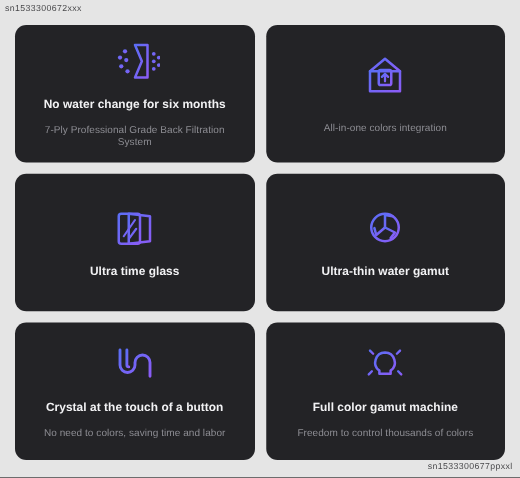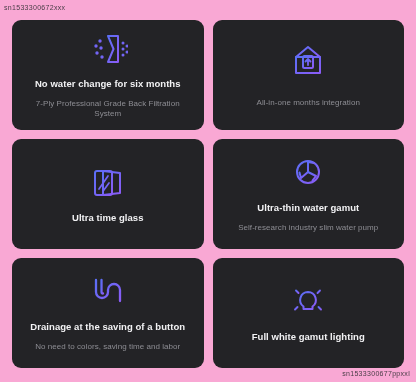--- a/index.html
+++ b/index.html
@@ -2,21 +2,21 @@
 <html><head>
 <meta charset="utf-8">
 <style>
   * { margin:0; padding:0; box-sizing:border-box; }
   html,body {
     width:416px; height:382px;
     background:#111111;
     font-family:"Liberation Sans", sans-serif;
     overflow:hidden;
   }
-  #page { position:relative; width:416px; height:382px; background:#f9a8d4; }
+  #page { position:relative; width:416px; height:382px; background:#e5e5e5; }
 
   .watermark {
     position:absolute;
     font-family:"Liberation Sans", sans-serif;
     font-size:7px;
     letter-spacing:.3px;
     color:#2b2b2e;
     opacity:.85;
     white-space:nowrap;
     user-select:none;
@@ -122,21 +122,21 @@
             <stop offset="0%" stop-color="#5b6ef5"></stop>
                 <stop offset="100%" stop-color="#8b5cf6"></stop>
           </linearGradient>
             </defs>
           <path d="M6 14 L18 4 L30 14" fill="none" stroke="url(#g2)" stroke-width="2" stroke-linecap="round" stroke-linejoin="round"></path>
           <path d="M6 14 L6 30 L30 30 L30 14 Z" fill="none" stroke="url(#g2)" stroke-width="2" stroke-linejoin="round"></path>
           <rect x="13" y="13" width="10" height="12" rx="1.5" fill="none" stroke="url(#g2)" stroke-width="2"></rect>
           <path d="M18 22 L18 16 M15.5 18.5 L18 16 L20.5 18.5" fill="none" stroke="url(#g2)" stroke-width="1.8" stroke-linecap="round" stroke-linejoin="round"></path>
         </svg>
       </div>
-      <div class="card-sub">All-in-one months integration</div>
+      <div class="card-sub">All-in-one colors integration</div>
     </div>
 
     <div class="card">
       <div class="icon-wrap">
         <svg width="36" height="34" viewBox="0 0 36 34">
           <defs>
               <linearGradient id="g3" x1="0" y1="0" x2="1" y2="1">
             <stop offset="0%" stop-color="#5b6ef5"></stop>
                 <stop offset="100%" stop-color="#8b5cf6"></stop>
           </linearGradient>
@@ -160,39 +160,38 @@
           </linearGradient>
             </defs>
           <circle cx="18" cy="16" r="11" fill="none" stroke="url(#g4)" stroke-width="2"></circle>
           <path d="M18 16 L18 6 L24 7" fill="none" stroke="url(#g4)" stroke-width="2" stroke-linecap="round" stroke-linejoin="round"></path>
           <path d="M18 16 L11 22 L9.5 16.5" fill="none" stroke="url(#g4)" stroke-width="2" stroke-linecap="round" stroke-linejoin="round"></path>
           <path d="M18 16 L26 20 L22.5 24.5" fill="none" stroke="url(#g4)" stroke-width="2" stroke-linecap="round" stroke-linejoin="round"></path>
           <path d="M10 29 L26 29" fill="none" stroke="url(#g4)" stroke-width="2" stroke-linecap="round"></path>
         </svg>
       </div>
       <div class="card-title">Ultra-thin water gamut</div>
-      <div class="card-sub">Self-research industry slim water pump</div>
     </div>
 
     <div class="card">
       <div class="icon-wrap">
         <svg width="38" height="34" viewBox="0 0 38 34">
           <defs>
               <linearGradient id="g5" x1="0" y1="0" x2="1" y2="1">
             <stop offset="0%" stop-color="#5b6ef5"></stop>
                 <stop offset="100%" stop-color="#8b5cf6"></stop>
           </linearGradient>
             </defs>
           <path d="M7 5 L7 17 A6 6 0 0 0 19 17 L19 15 A6 6 0 0 1 31 15 L31 26" fill="none" stroke="url(#g5)" stroke-width="2.3" stroke-linecap="round" stroke-linejoin="round"></path>
           <path d="M12.5 5 L12.5 17 A1.5 1.5 0 0 0 14 18.5" fill="none" stroke="url(#g5)" stroke-width="2.3" stroke-linecap="round"></path>
           <path d="M25.5 26 L25.5 15" fill="none" stroke="url(#g5)" stroke-width="2.3" stroke-linecap="round"></path>
           <path d="M9 27 L17 27" fill="none" stroke="url(#g5)" stroke-width="2" stroke-linecap="round"></path>
         </svg>
       </div>
-      <div class="card-title">Drainage at the saving of a button</div>
+      <div class="card-title">Crystal at the touch of a button</div>
       <div class="card-sub">No need to colors, saving time and labor</div>
     </div>
 
     <div class="card">
       <div class="icon-wrap">
         <svg width="38" height="34" viewBox="0 0 38 34">
           <defs>
               <linearGradient id="g6" x1="0" y1="0" x2="1" y2="1">
             <stop offset="0%" stop-color="#5b6ef5"></stop>
                 <stop offset="100%" stop-color="#8b5cf6"></stop>
@@ -202,17 +201,18 @@
           <path d="M15.5 27 L22.5 27" fill="none" stroke="url(#g6)" stroke-width="2" stroke-linecap="round"></path>
           <path d="M19 3.5 L19 0.5" fill="none" stroke="url(#g6)" stroke-width="1.9" stroke-linecap="round"></path>
           <path d="M9.5 8 L7 5.5" fill="none" stroke="url(#g6)" stroke-width="1.9" stroke-linecap="round"></path>
           <path d="M28.5 8 L31 5.5" fill="none" stroke="url(#g6)" stroke-width="1.9" stroke-linecap="round"></path>
           <path d="M7 15 L3.5 15" fill="none" stroke="url(#g6)" stroke-width="1.9" stroke-linecap="round"></path>
           <path d="M31 15 L34.5 15" fill="none" stroke="url(#g6)" stroke-width="1.9" stroke-linecap="round"></path>
           <path d="M8.5 22 L6 24.5" fill="none" stroke="url(#g6)" stroke-width="1.9" stroke-linecap="round"></path>
           <path d="M29.5 22 L32 24.5" fill="none" stroke="url(#g6)" stroke-width="1.9" stroke-linecap="round"></path>
         </svg>
       </div>
-      <div class="card-title">Full white gamut lighting</div>
+      <div class="card-title">Full color gamut machine</div>
+      <div class="card-sub">Freedom to control thousands of colors</div>
     </div>
 
   </div>
 </div>
 
 </body></html>

